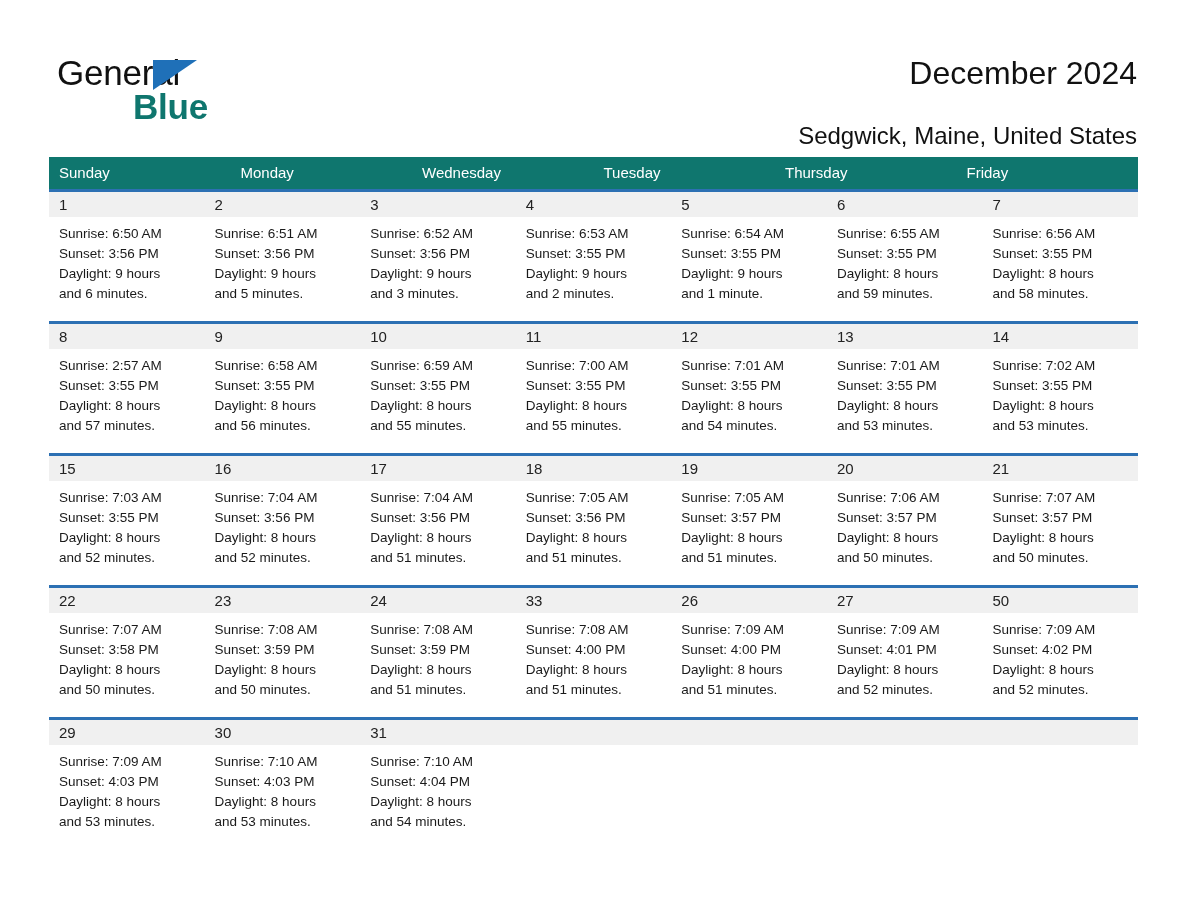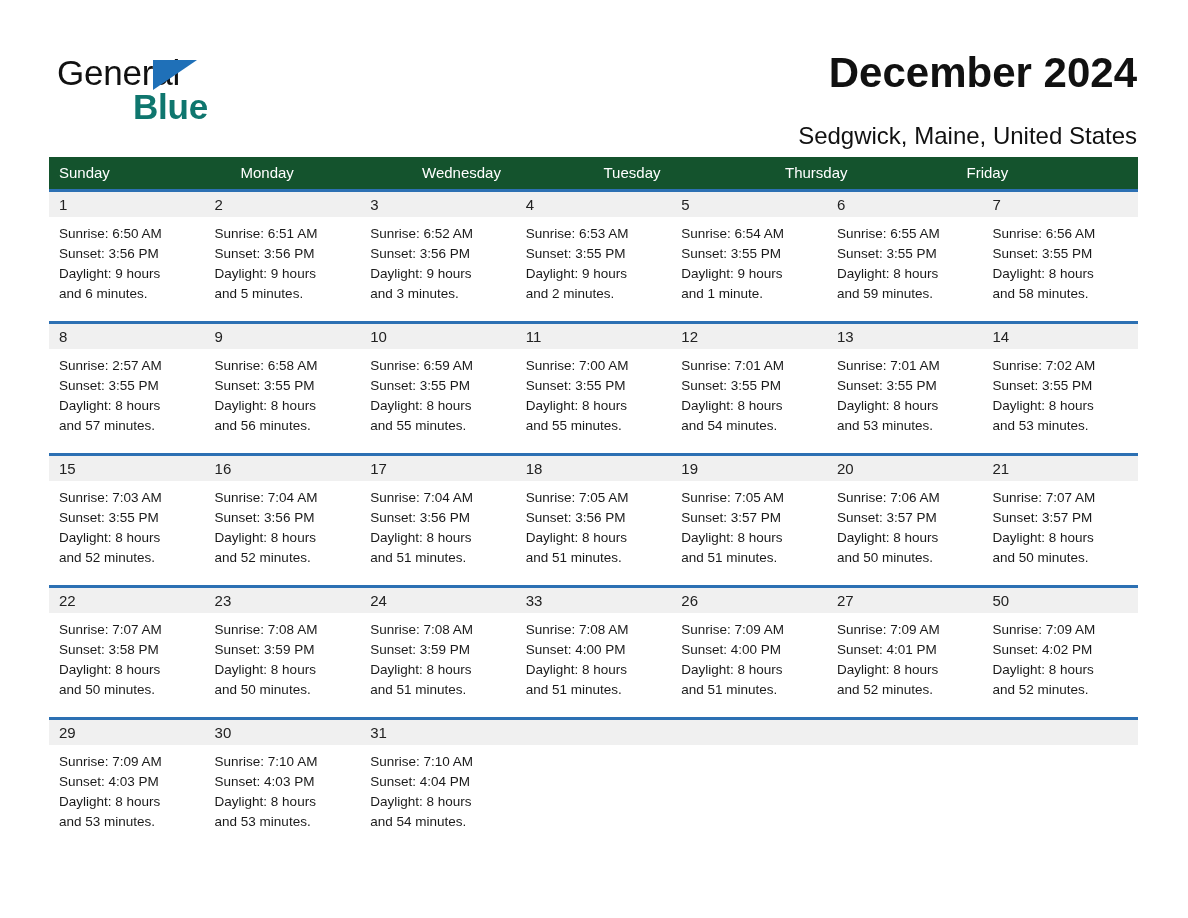--- a/index.html
+++ b/index.html
@@ -67,44 +67,44 @@
   }
 
   .title-block {
     position: absolute;
     right: 51px;
     top: 48px;
     text-align: right;
     width: 700px;
   }
   .cal-title {
-    font-size: 42px;
+    font-size: 32px;
     line-height: 50px;
-    font-weight: 700;
+    font-weight: 400;
     color: #111111;
     letter-spacing: 0px;
   }
   .cal-subtitle {
     margin-top: 24px;
     font-size: 24px;
     line-height: 28px;
     font-weight: 400;
     color: #111111;
   }
 
   
   .calendar {
     position: absolute;
     left: 49px;
     top: 157px;
     width: 1089px;
   }
   .weekdays {
     display: flex;
-    background: #14532d;
+    background: #0f766e;
     height: 32px;
   }
   .weekday {
     flex: 1 1 0;
     color: #ffffff;
     font-size: 15px;
     line-height: 32px;
     padding-left: 10px;
     box-sizing: border-box;
     white-space: nowrap;

